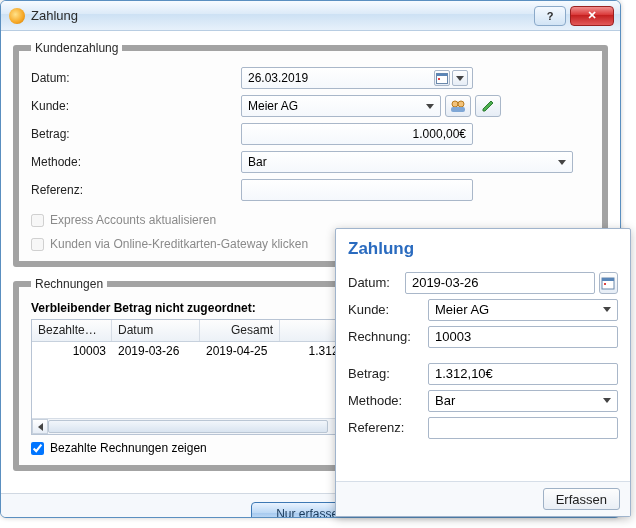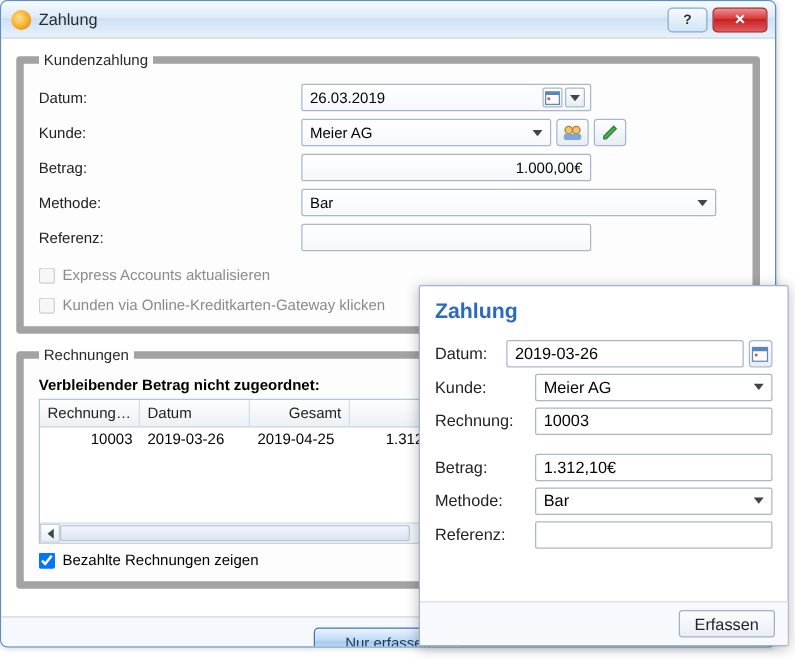--- a/index.html
+++ b/index.html
@@ -325,21 +325,21 @@
         <span>Kunden via Online-Kreditkarten-Gateway klicken</span>
       </label>
     </fieldset>
 
     <fieldset class="groupbox">
       <legend>Rechnungen</legend>
       <div class="sub-lbl">Verbleibender Betrag nicht zugeordnet:</div>
 
       <div class="table-wrap">
         <div class="thead">
-          <div class="th w-inv">Rechnung…</div>
+          <div class="th w-inv">Bezahlte…</div>
           <div class="th w-date">Datum</div>
           <div class="th w-tot">Gesamt</div>
         </div>
         <div class="tbody">
           <div class="trow">
             <div class="td w-inv right">10003</div>
             <div class="td w-date">2019-03-26</div>
             <div class="td w-due">2019-04-25</div>
             <div class="td w-tot right">1.312,10€</div>
           </div>

